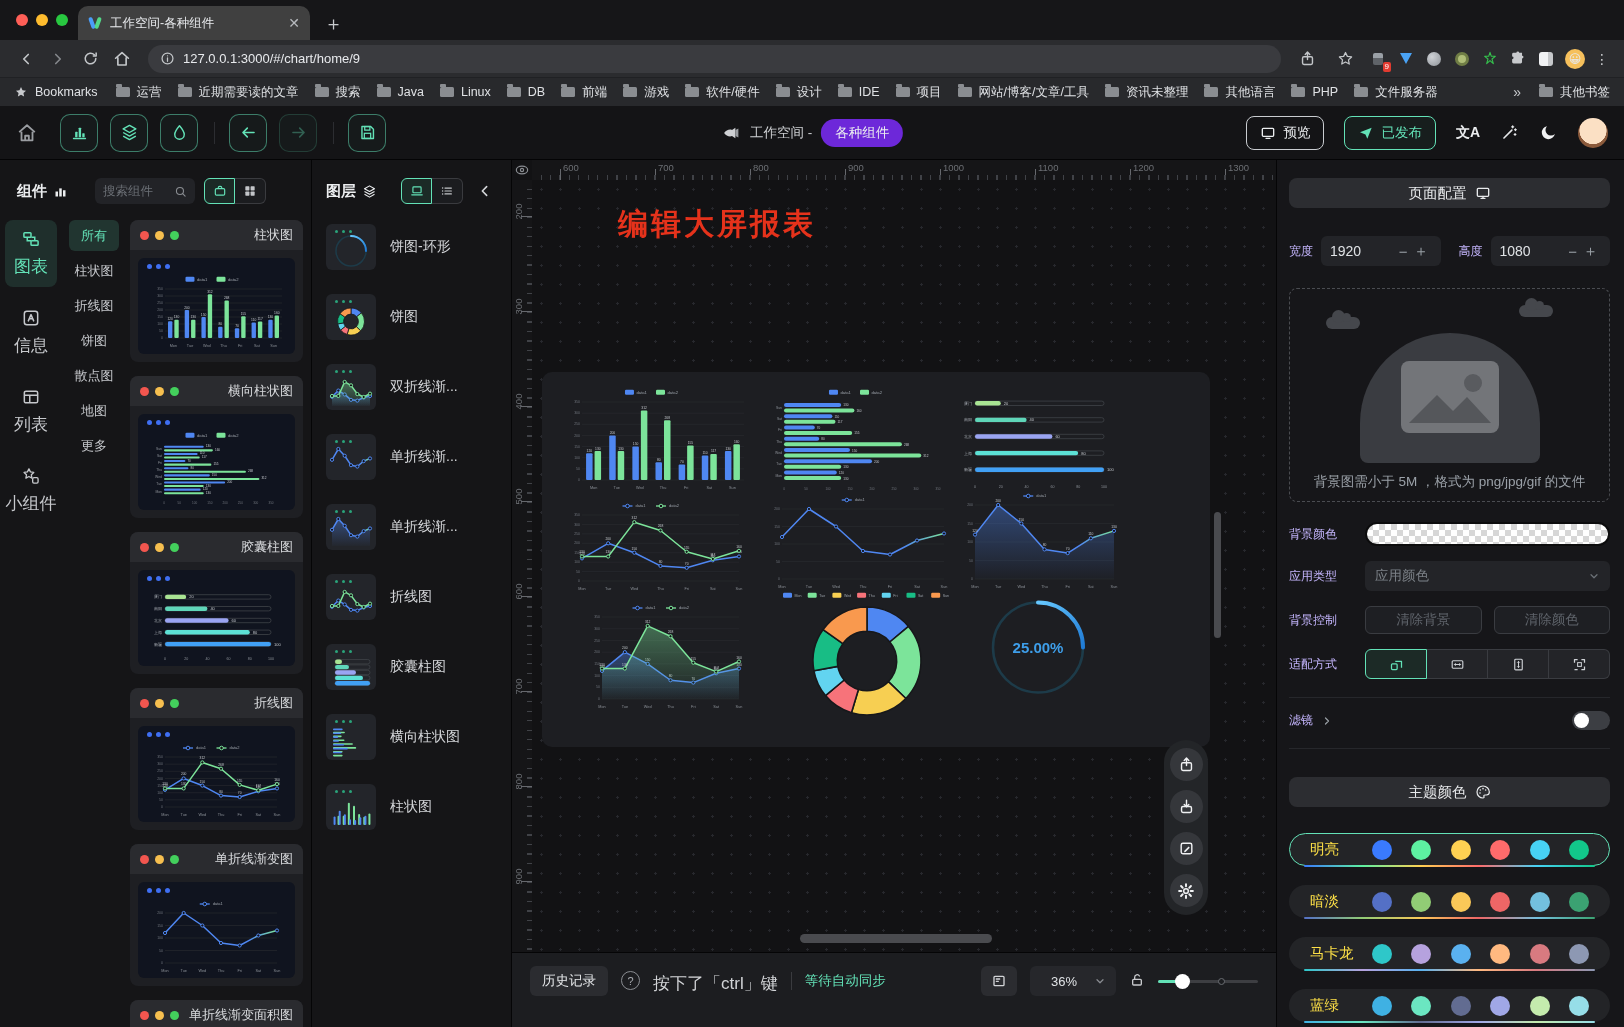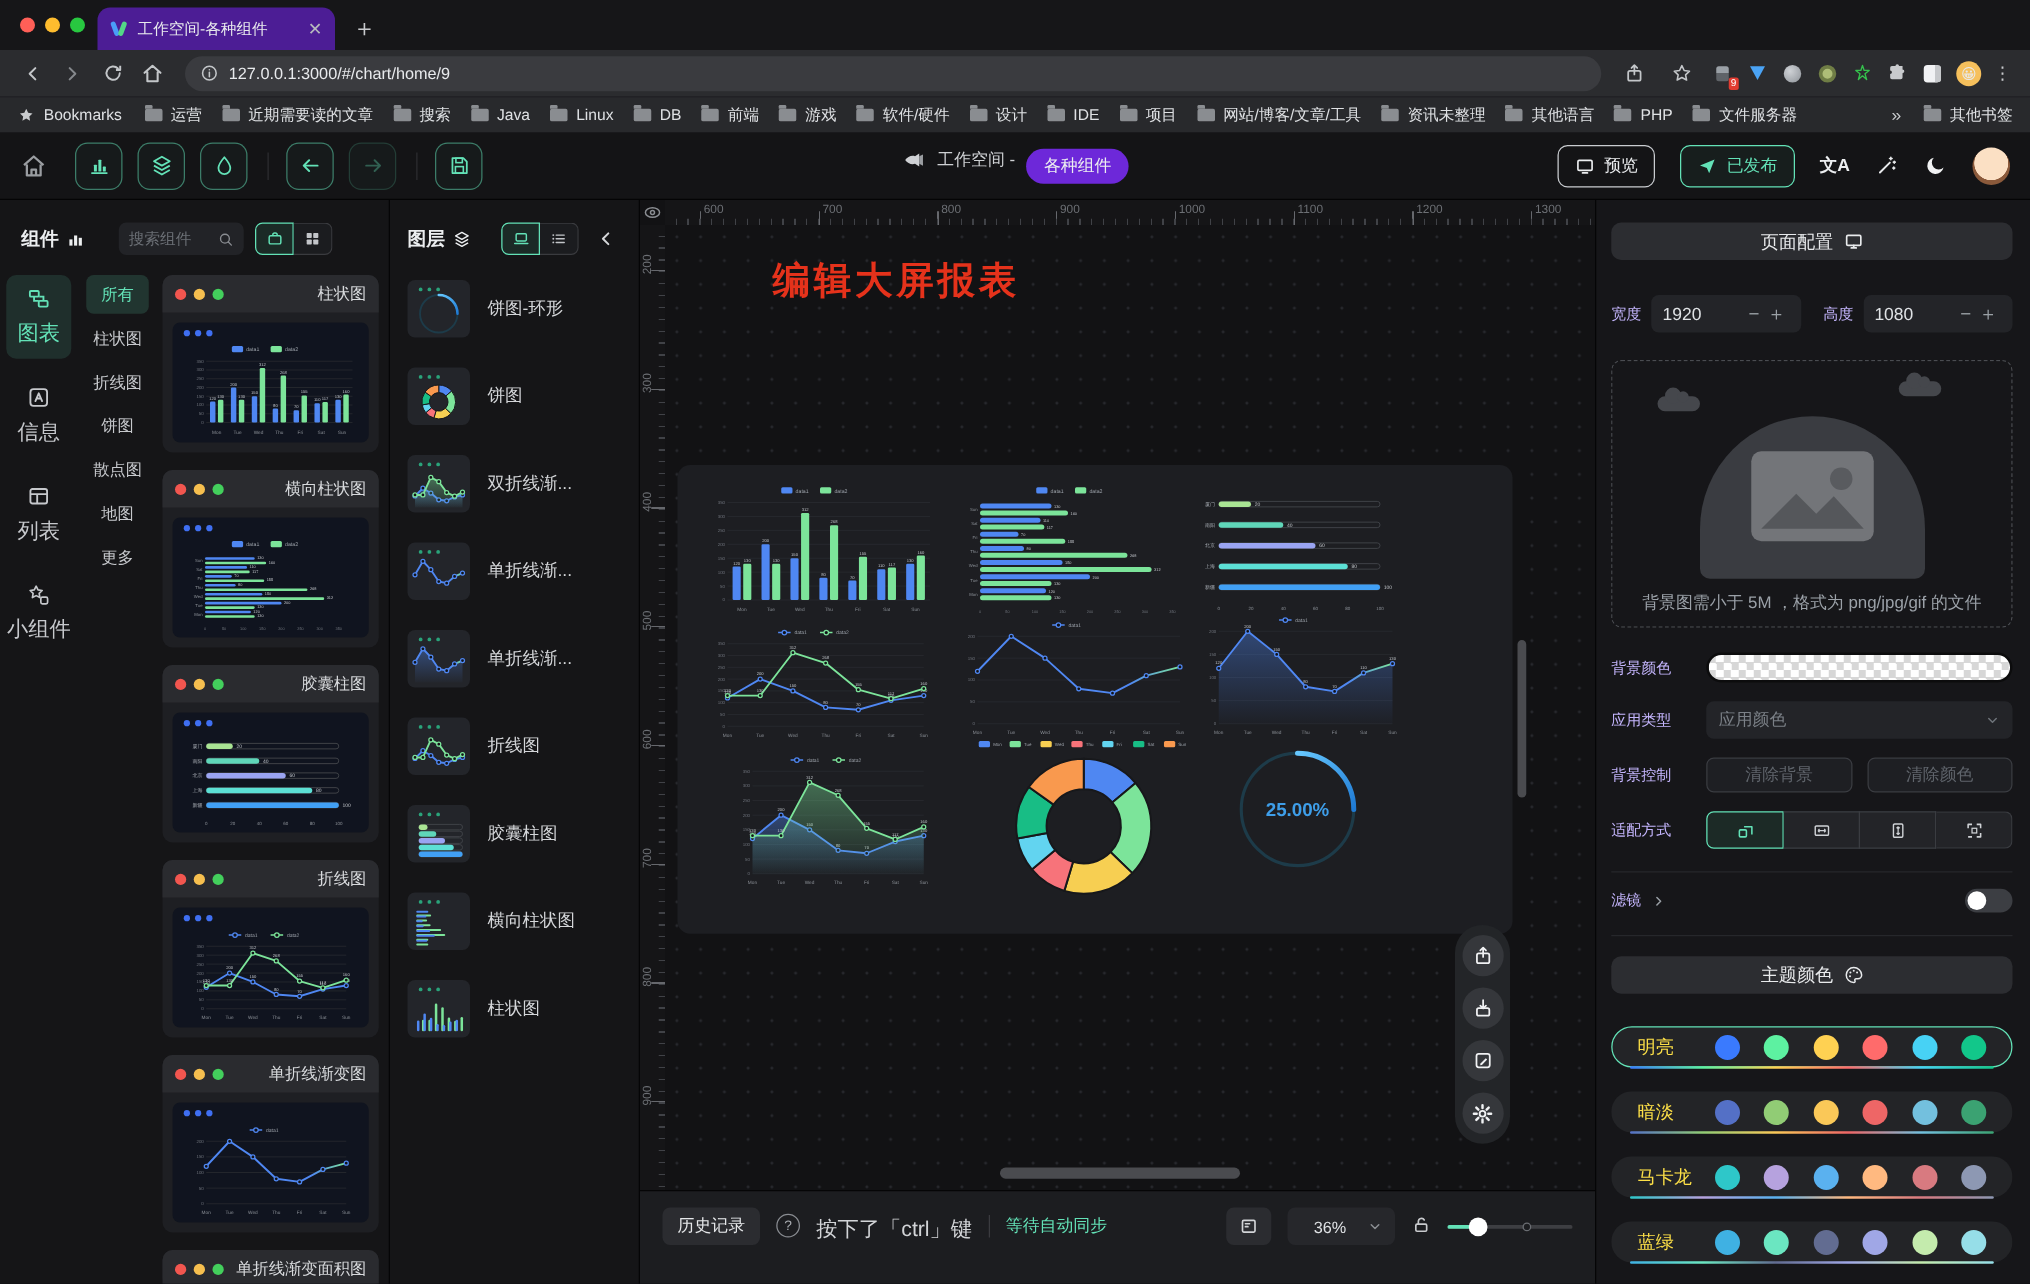--- a/index.html
+++ b/index.html
@@ -6,21 +6,21 @@
   html,body{width:1624px;height:1027px;background:#0b0b0c;overflow:hidden;
     font-family:"Liberation Sans","DejaVu Sans",sans-serif;color:#e8e9eb;font-size:13px}
   svg{display:block;font-family:inherit}
   .window{width:1624px;height:1027px;display:flex;flex-direction:column;background:#161618}
 
   
   .tabstrip{height:40px;background:#161618;display:flex;align-items:flex-end;position:relative}
   .lights{position:absolute;left:16px;top:14px;display:flex;gap:8px}
   .lights i{width:12px;height:12px;border-radius:50%}
   .lights .r{background:#ff5f57}.lights .y{background:#febc2e}.lights .g{background:#28c840}
-  .tab{margin-left:78px;width:190px;height:34px;background:#4c1d95;border-radius:10px 10px 0 0;
+  .tab{margin-left:78px;width:232px;height:34px;background:#404040;border-radius:10px 10px 0 0;
     display:flex;align-items:center;padding:0 10px;gap:8px}
   .tab-title{flex:1;font-size:12.5px;color:#e8eaed;white-space:nowrap;overflow:hidden;text-overflow:ellipsis}
   .tab-close{color:#b7babe;font-size:14px;cursor:default}
   .vlogo{width:14px;height:14px;position:relative}
   .vlogo i{position:absolute;width:4px;height:12px;border-radius:2px;top:1px}
   .vlogo i:first-child{left:2px;background:#4a9df8;transform:rotate(-20deg)}
   .vlogo i:last-child{left:8px;background:#53d887;transform:rotate(20deg)}
   .newtab{margin-left:14px;margin-bottom:7px;color:#c8cacd;font-size:19px;line-height:19px}
   .urlrow{height:37px;background:#2b2c2f;display:flex;align-items:center;padding:0 12px;gap:4px}
   .nav-ic{width:28px;height:28px;display:flex;align-items:center;justify-content:center;color:#c3c6c9;border-radius:50%}
@@ -45,21 +45,21 @@
   .bm-star{color:#c8cacd}
   .bm-more{color:#c8cacd;font-size:14px;margin-left:auto}
 
   
   .appbar{height:54px;background:#141416;border-bottom:1px solid #040405;display:flex;align-items:center;padding:0 16px;position:relative}
   .tool-home{color:#9a9da1;margin-right:22px}
   .tool-btn{width:38px;height:38px;border-radius:10px;border:1px solid rgba(99,226,183,.5);color:#63e2b7;
     display:flex;align-items:center;justify-content:center;margin-right:12px;background:rgba(99,226,183,.03)}
   .tool-btn.dim{border-color:rgba(99,226,183,.18);color:rgba(99,226,183,.35)}
   .bar-div{width:1px;height:22px;background:#2c2d31;margin:0 14px 0 4px}
-  .app-center{position:absolute;left:50%;transform:translateX(-50%);display:flex;align-items:flex-start;gap:9px}
+  .app-center{position:absolute;left:50%;transform:translateX(-50%);display:flex;align-items:center;gap:9px}
   .ws-label{color:#cfd1d4;font-size:13.5px}
   .proj-pill{background:#6d28d9;border-radius:14px;padding:5px 14px;font-size:13.5px;color:#eceef0}
   .app-right{margin-left:auto;display:flex;align-items:center;gap:20px}
   .btn-preview{height:34px;border:1px solid #c9ccd0;border-radius:8px;display:flex;align-items:center;gap:7px;
     padding:0 13px;color:#eceef0;font-size:13.5px;background:transparent}
   .btn-publish{height:34px;border:1px solid #63e2b7;border-radius:8px;display:flex;align-items:center;gap:7px;
     padding:0 13px;color:#63e2b7;font-size:13.5px;background:rgba(99,226,183,.05)}
   .ic-btn{color:#e6e8ea;display:flex;align-items:center;justify-content:center}
   .translate-g{font-size:14px;font-weight:bold;color:#eceef0}
   .avatar{width:30px;height:30px;border-radius:50%;background:radial-gradient(circle at 50% 42%,#fbe0c4 58%,#8b5a3b 60%);display:flex;align-items:center;justify-content:center}
@@ -1778,21 +1778,21 @@
         <span class="chev">
             <svg width="12" height="12" viewBox="0 0 24 24">
               <path d="M9 6l6 6-6 6" fill="none" stroke="currentColor" stroke-width="2.4" stroke-linecap="round" stroke-linejoin="round"></path>
             </svg>
           </span>
         <span class="toggle">
             <span class="kn"></span>
           </span>
       </div>
       <div class="hr"></div>
-      <div class="section-bar" style="margin-top:16px">
+      <div class="section-bar" style="margin-top:28px">
           <span>主题颜色</span>
           <svg width="16" height="16" viewBox="0 0 24 24">
             <path d="M12 3a9 9 0 1 0 0 18c1.5 0 2-1 1.4-2.2-.5-1-.1-2.3 1.6-2.3H17a4.5 4.5 0 0 0 4.5-4.5C21.5 7 17 3 12 3z" fill="none" stroke="currentColor" stroke-width="1.8"></path>
             <circle cx="8" cy="9" r="1.2" fill="currentColor"></circle>
             <circle cx="12" cy="7" r="1.2" fill="currentColor"></circle>
             <circle cx="16" cy="9" r="1.2" fill="currentColor"></circle>
             <circle cx="7.5" cy="13.5" r="1.2" fill="currentColor"></circle>
           </svg>
         </div>
       <div class="theme-wrap">

